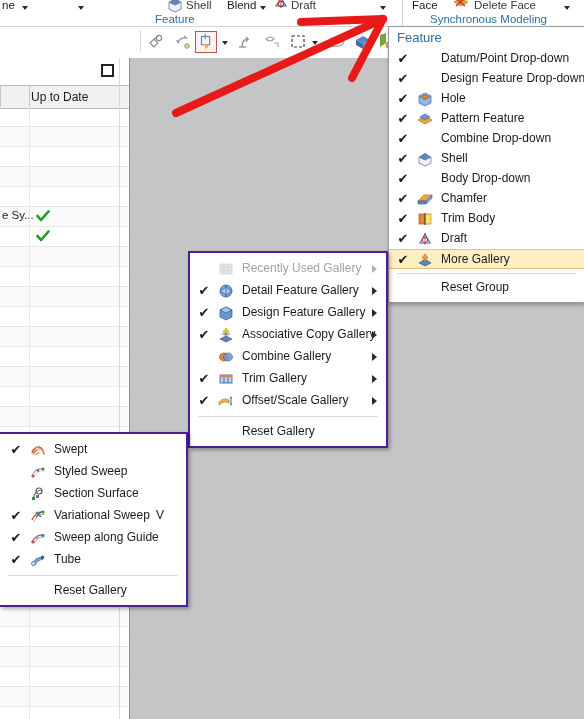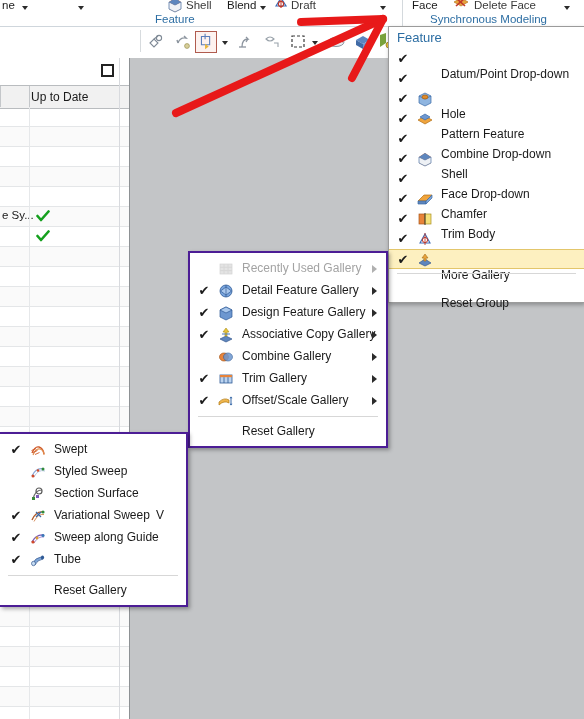--- a/index.html
+++ b/index.html
@@ -82,21 +82,21 @@
 
   
   #feature-panel{position:absolute;left:388px;top:26px;width:196px;background:#ffffff;border:1px solid #9b9b9b;border-right:none;box-shadow:1px 2px 4px rgba(0,0,0,0.28);box-sizing:border-box;padding-bottom:4px;}
   #feature-panel .fp-title{position:relative;height:22px;}
   #feature-panel .fp-title span{position:absolute;left:8px;top:3px;font-size:13px;color:#2d6ea3;}
   #feature-panel .mi-check{left:8px;}
   #feature-panel .mi-icon{left:28px;}
   #feature-panel .mi-label{left:52px;}
   #feature-panel .menu-item{height:20px;}
   #feature-panel .menu-item .mi-icon{top:2px;}
-  #feature-panel .menu-item .mi-label{top:2px;margin-top:16px;}
+  #feature-panel .menu-item .mi-label{top:2px;}
   #feature-panel .menu-item .mi-check{top:3px;}
 
   
   .arrow-svg{position:absolute;left:0;top:0;width:584px;height:719px;pointer-events:none;}
 </style>
 </head>
 <body>
 
 <div class="ribbon">
 
@@ -277,20 +277,21 @@
   <div class="fp-title">
     <span>Feature</span>
   </div>
   <div id="fp-items">
       <div class="menu-item">
         <span class="mi-check">✔</span>
         <span class="mi-label">Datum/Point Drop-down</span>
       </div>
       <div class="menu-item">
         <span class="mi-check">✔</span>
+        <span class="mi-label">Design Feature Drop-down</span>
       </div>
       <div class="menu-item">
         <span class="mi-check">✔</span>
         <span class="mi-icon"><svg width="16" height="16" viewBox="0 0 16 16">
             <path d="M2 5 L8 2 L14 5 L14 12 L8 15 L2 12 Z" fill="#8fb5e0" stroke="#3a6aa8" stroke-width=".7"></path>
             <path d="M2 5 L8 8 L14 5" fill="none" stroke="#3a6aa8" stroke-width=".7"></path>
             <ellipse cx="8" cy="6" rx="3" ry="2" fill="#e08b2a" stroke="#a05c10" stroke-width=".7"></ellipse>
           </svg></span>
         <span class="mi-label">Hole</span>
       </div>
@@ -310,21 +311,21 @@
         <span class="mi-check">✔</span>
         <span class="mi-icon"><svg width="16" height="16" viewBox="0 0 16 16">
             <path d="M2 6 L8 2 L14 6 L14 12 L8 15 L2 12 Z" fill="#d9631f"></path>
             <path d="M2 6 L8 9 L14 6 L14 12 L8 15 L2 12 Z" fill="#eef1f5" stroke="#5577a6" stroke-width=".7"></path>
             <path d="M2 6 L8 2 L14 6 L8 9 Z" fill="#5e86bd"></path>
           </svg></span>
         <span class="mi-label">Shell</span>
       </div>
       <div class="menu-item">
         <span class="mi-check">✔</span>
-        <span class="mi-label">Face Drop-down</span>
+        <span class="mi-label">Body Drop-down</span>
       </div>
       <div class="menu-item">
         <span class="mi-check">✔</span>
         <span class="mi-icon"><svg width="16" height="16" viewBox="0 0 16 16">
             <path d="M1 10 L7 4 L15 4 L9 10 Z" fill="#f0a43c" stroke="#b06f15" stroke-width=".7"></path>
             <path d="M1 10 L9 10 L9 13 L1 13 Z" fill="#5e86bd" stroke="#3a6aa8" stroke-width=".7"></path>
             <path d="M9 10 L15 4 L15 7 L9 13 Z" fill="#7ea6d8" stroke="#3a6aa8" stroke-width=".7"></path>
           </svg></span>
         <span class="mi-label">Chamfer</span>
       </div>

